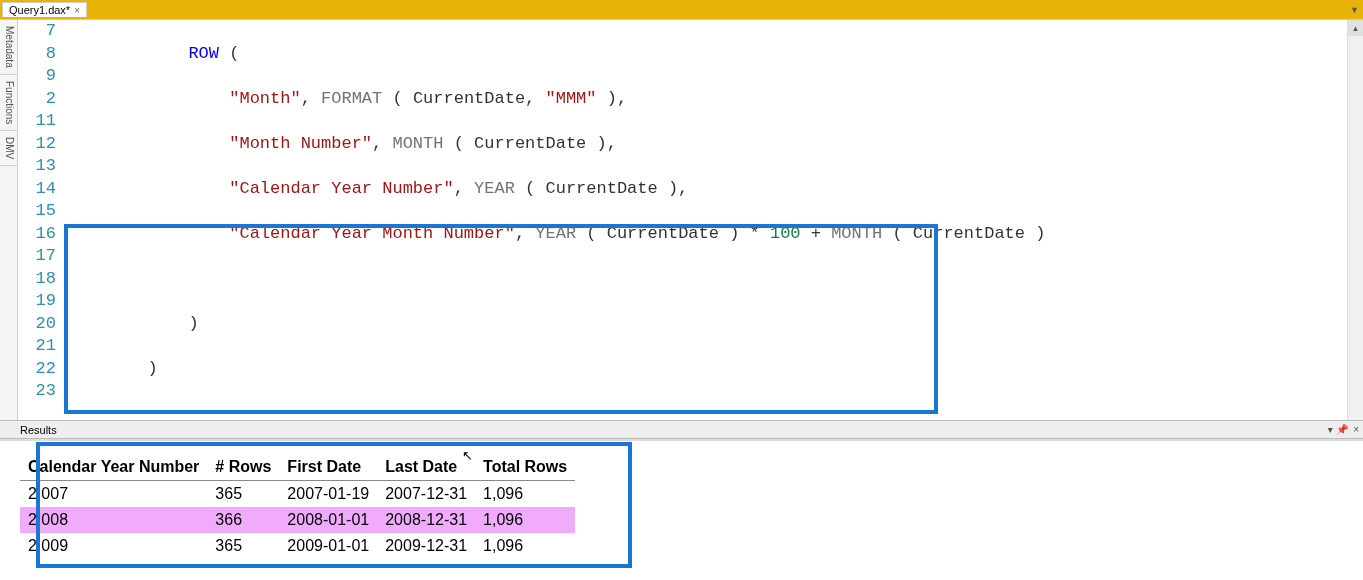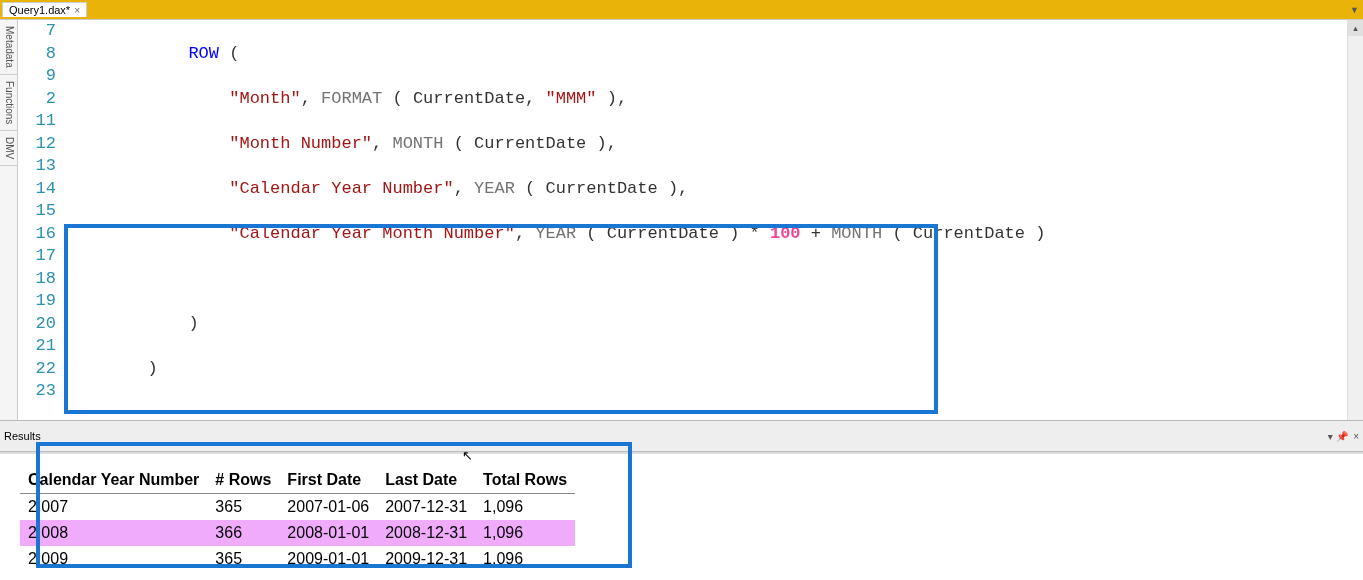--- a/index.html
+++ b/index.html
@@ -87,21 +87,21 @@
 .code {
   flex: 1;
   white-space: pre;
   color: #333;
   position: relative;
 }
 .code-line { height: 22.5px; }
 .kw { color: #0000ff; }
 .str { color: #a31515; }
 .fn { color: #737373; }
-.num { color: #ec4899; font-weight: bold; }
+.num { color: #15803d; }
 .txt { color: #333; }
 .editor-scroll-right {
   position: absolute;
   right: 0; top: 0; bottom: 0;
   width: 16px;
   background: #f0f0f0;
   border-left: 1px solid #ddd;
 }
 .scroll-btn {
   height: 16px;
@@ -119,23 +119,23 @@
 .hl-code {
   left: 46px;
   top: 204px;
   width: 874px;
   height: 190px;
 }
 .results-header {
   background: #eee;
   border-top: 1px solid #bbb;
   border-bottom: 1px solid #bbb;
-  height: 32px;
+  height: 19px;
   font-size: 11px;
-  padding-left: 4px;
+  padding-left: 20px;
   display: flex;
   align-items: center;
   position: relative;
 }
 .results-header .controls {
   position: absolute;
   right: 4px;
   display: flex;
   gap: 4px;
   font-size: 10px;
@@ -267,21 +267,21 @@
         <th># Rows</th>
         <th>First Date</th>
         <th>Last Date</th>
         <th>Total Rows</th>
       </tr>
     </thead>
     <tbody>
       <tr>
         <td>2,007</td>
         <td>365</td>
-        <td>2007-01-06</td>
+        <td>2007-01-19</td>
         <td>2007-12-31</td>
         <td>1,096</td>
       </tr>
       <tr class="alt">
         <td>2,008</td>
         <td>366</td>
         <td>2008-01-01</td>
         <td>2008-12-31</td>
         <td>1,096</td>
       </tr>

